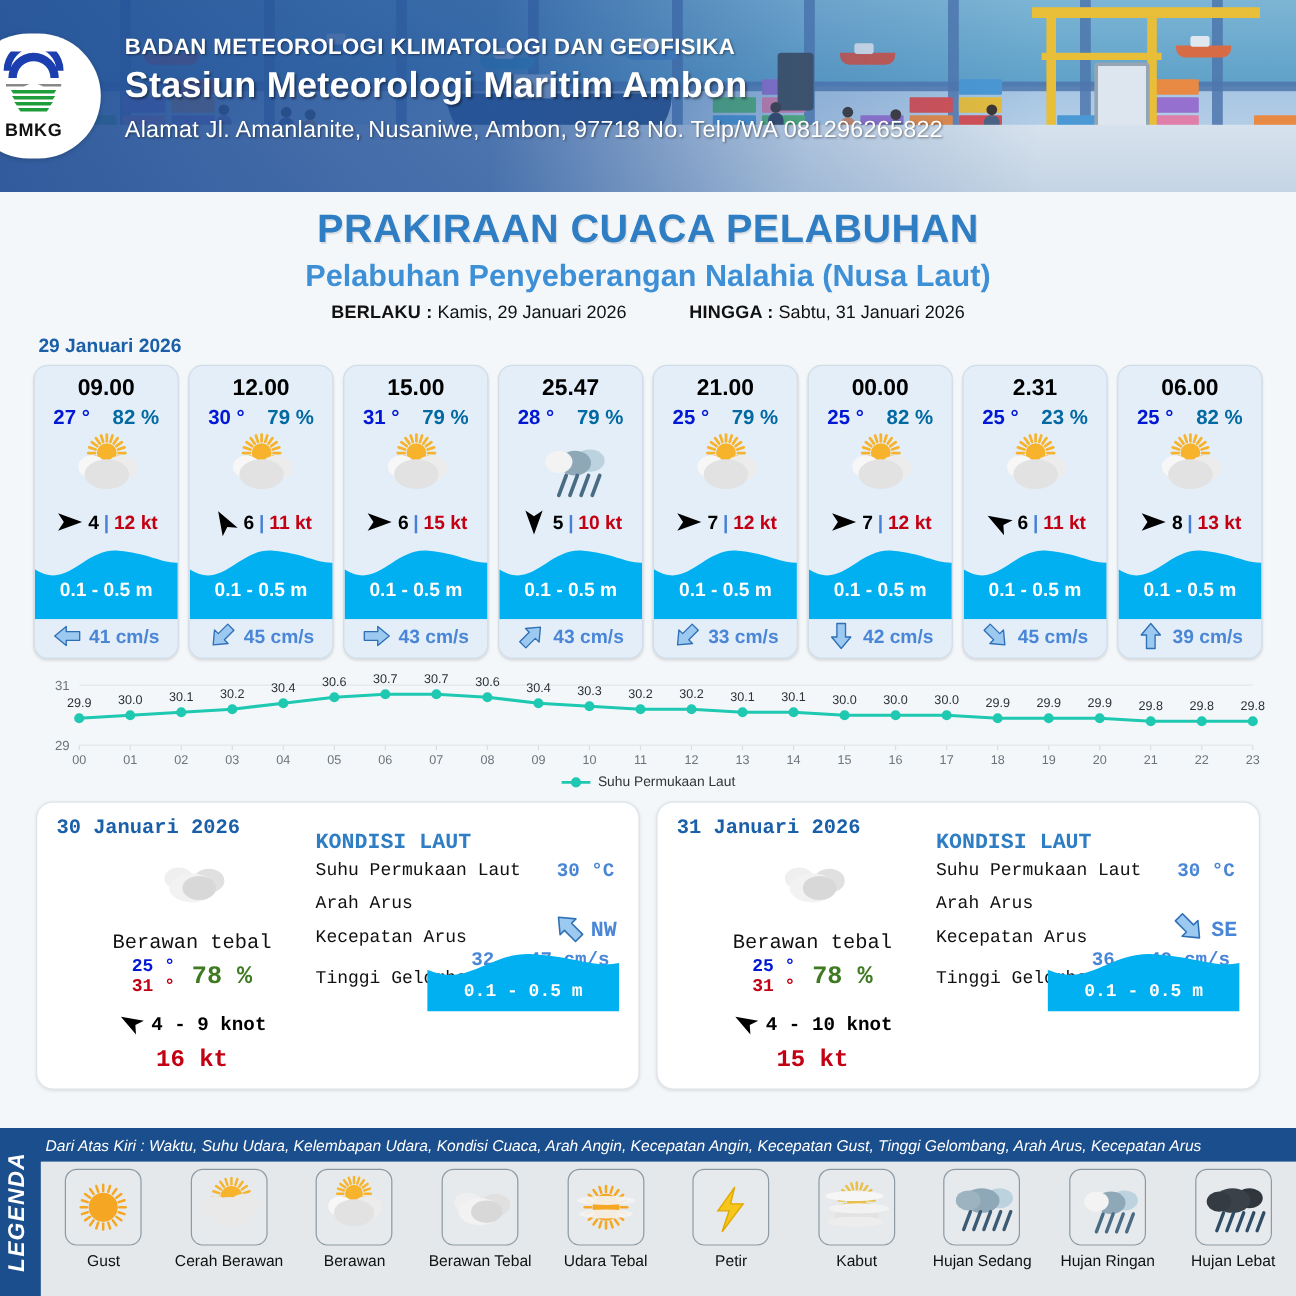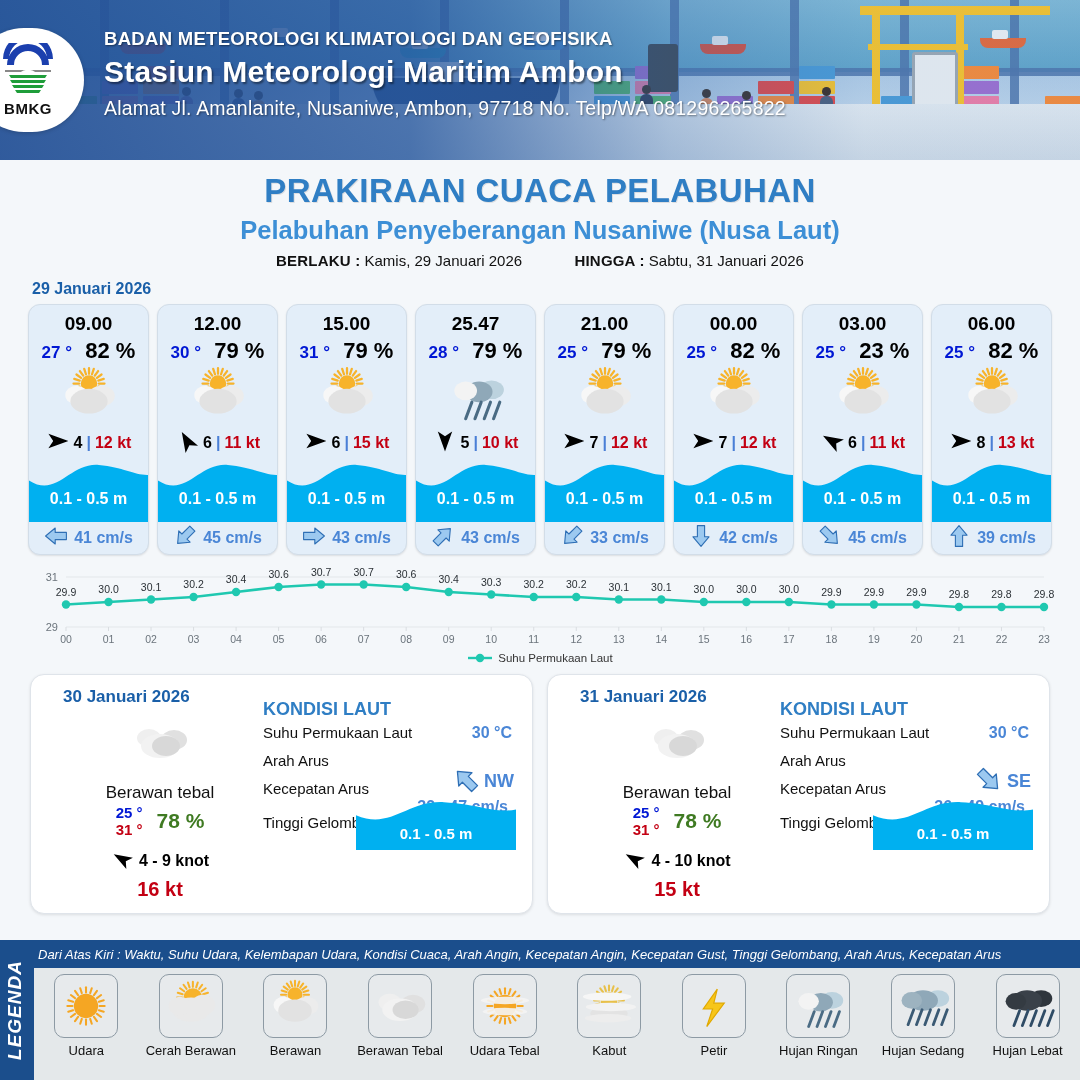--- a/index.html
+++ b/index.html
@@ -49,42 +49,42 @@
   .t-valid .gap { display:inline-block; width:44px; }
   .day-label { font-size:16px; font-weight:bold; color:#1a5fa8; margin:11px 0 0 32px; }
 
   
   .cards { display:flex; gap:8px; padding:6px 28px 0 28px; }
   .card { width:127px; background:#e3eef9; border:1px solid #d2dde8; border-radius:12px;
           overflow:hidden; box-shadow:0 1px 2px rgba(0,0,0,.10); position:relative; }
   .c-time { text-align:center; font-size:19px; font-weight:bold; color:#000; padding-top:8px; }
   .c-row { display:flex; justify-content:space-around; align-items:baseline; padding:3px 6px 0; }
   .c-temp { font-size:17px; font-weight:bold; color:#0017d4; }
-  .c-hum  { font-size:22px; font-weight:bold; color:#000000; }
+  .c-hum  { font-size:17px; font-weight:bold; color:#0369a1; }
   .c-icon { height:60px; display:flex; align-items:center; justify-content:center; margin-top:2px; }
   .c-wind { display:flex; align-items:center; justify-content:center; gap:4px; height:34px; }
   .c-wd   { font-size:16px; font-weight:bold; color:#000; }
   .c-bar  { color:#4a7fd6; font-weight:bold; font-size:16px; }
   .c-gust { font-size:16px; font-weight:bold; color:#c30013; }
   .wave-wrap { position:relative; height:62px; }
   .wave-svg { position:absolute; left:0; top:0; }
   .wave-txt { position:absolute; left:0; right:0; top:30px; text-align:center;
               font-size:16px; font-weight:bold; color:#fff; }
   .c-cur { display:flex; align-items:center; justify-content:center; gap:6px;
            height:32px; font-size:16px; font-weight:bold; color:#4a86d6; }
 
   
   .chart-box { margin:8px 24px 0 24px; height:86px; position:relative; }
   .chart-legend { text-align:center; font-size:11.5px; color:#333; margin-top:3px;
                   display:flex; align-items:center; justify-content:center; gap:5px; }
 
   
   .dailies { display:flex; gap:14px; padding:10px 30px 0 30px; }
   .daily { flex:1; background:#fff; border:1px solid #dfe4ea; border-radius:14px;
-           box-shadow:0 1px 3px rgba(0,0,0,.10); height:240px; position:relative; padding:12px 32px; }
+           box-shadow:0 1px 3px rgba(0,0,0,.10); height:240px; position:relative; padding:12px 16px;font-family:Liberation Mono, monospace; }
   .d-date { font-size:17px; font-weight:bold; color:#1a5fa8; }
   .d-left { position:absolute; left:34px; top:38px; width:190px; text-align:center; }
   .d-cloud { height:58px; display:flex; align-items:center; justify-content:center; }
   .d-cond { font-size:17px; color:#111; margin-top:12px; }
   .d-tmp { display:flex; align-items:center; justify-content:center; gap:14px; margin-top:1px; }
   .d-tcol { display:flex; flex-direction:column; line-height:1.15; }
   .d-tmin { font-size:15px; font-weight:bold; color:#0017d4; }
   .d-tmax { font-size:15px; font-weight:bold; color:#c30013; }
   .d-hum  { font-size:21px; font-weight:bold; color:#3f7a22; }
   .d-wind { display:flex; align-items:center; justify-content:center; gap:6px; margin-top:9px;
@@ -292,21 +292,21 @@
 
   <div class="hdr-text">
     <div class="hdr-l1">BADAN METEOROLOGI KLIMATOLOGI DAN GEOFISIKA</div>
     <div class="hdr-l2">Stasiun Meteorologi Maritim Ambon</div>
     <div class="hdr-l3">Alamat Jl. Amanlanite, Nusaniwe, Ambon, 97718   No. Telp/WA  081296265822</div>
   </div>
 </div>
 
 <div class="title-block">
   <div class="t-main">PRAKIRAAN CUACA PELABUHAN</div>
-  <div class="t-sub">Pelabuhan Penyeberangan Nusaniwe (Nusa Laut)</div>
+  <div class="t-sub">Pelabuhan Penyeberangan Nalahia (Nusa Laut)</div>
   <div class="t-valid">
     <span class="lbl">BERLAKU :</span>
     <span>Kamis, 29 Januari 2026</span>
     <span class="gap"></span>
     <span class="lbl">HINGGA :</span>
     <span>Sabtu, 31 Januari 2026</span>
   </div>
 </div>
 <div class="day-label">29 Januari 2026</div>
 
@@ -618,21 +618,21 @@
         <div class="wave-txt">0.1 - 0.5 m</div>
       </div>
       <div class="c-cur">
         <span><svg width="24" height="24" viewBox="0 0 30 30" style="transform:rotate(180deg)">
             <path d="M15 2 L25 14 L19.5 14 L19.5 28 L10.5 28 L10.5 14 L5 14 Z" fill="#9cc9f0" stroke="#2f6fb5" stroke-width="1.4" stroke-linejoin="round"></path>
           </svg></span>
         <span>42 cm/s</span>
       </div>
     </div>
     <div class="card">
-      <div class="c-time">03.00</div>
+      <div class="c-time">2.31</div>
       <div class="c-row">
         <span class="c-temp">25 °</span>
         <span class="c-hum">23 %</span>
       </div>
       <div class="c-icon">
         <svg width="62" height="62" viewBox="0 0 60 60">
           <circle cx="30" cy="18" r="8" fill="#f7b32b"></circle>
           <line x1="39.5" y1="18" x2="45" y2="18" stroke="#f7b32b" stroke-width="2.2" stroke-linecap="round"></line>
           <line x1="39.03503690480396" y1="20.935661446562" x2="44.265847744427305" y2="22.63525491562421" stroke="#f7b32b" stroke-width="2.2" stroke-linecap="round"></line>
           <line x1="37.685661446562" y1="23.583959896778495" x2="42.135254915624216" y2="26.816778784387097" stroke="#f7b32b" stroke-width="2.2" stroke-linecap="round"></line>
@@ -967,21 +967,21 @@
             <line x1="18.269253581563262" y1="21.47711384175914" x2="13.819660112501047" y2="18.24429495415054" stroke="#f5a623" stroke-width="2.2" stroke-linecap="round"></line>
             <line x1="21.477113841759138" y1="18.269253581563262" x2="18.244294954150533" y2="13.819660112501055" stroke="#f5a623" stroke-width="2.2" stroke-linecap="round"></line>
             <line x1="25.519253581563262" y1="16.209680513720272" x2="23.819660112501047" y2="10.97886967409693" stroke="#f5a623" stroke-width="2.2" stroke-linecap="round"></line>
             <line x1="29.999999999999996" y1="15.5" x2="29.999999999999996" y2="10" stroke="#f5a623" stroke-width="2.2" stroke-linecap="round"></line>
             <line x1="34.48074641843674" y1="16.209680513720272" x2="36.180339887498945" y2="10.978869674096927" stroke="#f5a623" stroke-width="2.2" stroke-linecap="round"></line>
             <line x1="38.52288615824086" y1="18.269253581563262" x2="41.75570504584946" y2="13.819660112501047" stroke="#f5a623" stroke-width="2.2" stroke-linecap="round"></line>
             <line x1="41.73074641843674" y1="21.477113841759135" x2="46.180339887498945" y2="18.244294954150533" stroke="#f5a623" stroke-width="2.2" stroke-linecap="round"></line>
             <line x1="43.79031948627973" y1="25.51925358156326" x2="49.02113032590307" y2="23.819660112501047" stroke="#f5a623" stroke-width="2.2" stroke-linecap="round"></line>
           </svg>
         </div>
-        <div class="leg-lbl">Udara</div>
+        <div class="leg-lbl">Gust</div>
       </div>
       <div class="leg-item">
         <div class="leg-box">
           <svg width="56" height="56" viewBox="0 0 60 60">
             <circle cx="32" cy="21" r="10" fill="#f7b32b"></circle>
             <line x1="43.5" y1="21" x2="49" y2="21" stroke="#f7b32b" stroke-width="2.2" stroke-linecap="round"></line>
             <line x1="42.93714993739427" y1="24.553695435311894" x2="48.16796077701761" y2="26.253288904374106" stroke="#f7b32b" stroke-width="2.2" stroke-linecap="round"></line>
             <line x1="41.303695435311894" y1="27.759530401363442" x2="45.7532889043741" y2="30.992349288972044" stroke="#f7b32b" stroke-width="2.2" stroke-linecap="round"></line>
             <line x1="38.75953040136344" y1="30.303695435311894" x2="41.992349288972044" y2="34.7532889043741" stroke="#f7b32b" stroke-width="2.2" stroke-linecap="round"></line>
             <line x1="35.553695435311894" y1="31.937149937394267" x2="37.25328890437411" y2="37.16796077701761" stroke="#f7b32b" stroke-width="2.2" stroke-linecap="round"></line>
@@ -1071,20 +1071,28 @@
             <line x1="29.999999999999996" y1="16.5" x2="29.999999999999996" y2="11" stroke="#f5a623" stroke-width="2.2" stroke-linecap="round"></line>
             <line x1="34.17172942406179" y1="17.160737030015426" x2="35.871322893123995" y2="11.92992619039208" stroke="#f5a623" stroke-width="2.2" stroke-linecap="round"></line>
             <line x1="37.93510090594838" y1="19.078270575938205" x2="41.16791979355698" y2="14.628677106875996" stroke="#f5a623" stroke-width="2.2" stroke-linecap="round"></line>
             <line x1="40.92172942406179" y1="22.06489909405161" x2="45.371322893124" y2="18.832080206443006" stroke="#f5a623" stroke-width="2.2" stroke-linecap="round"></line>
             <line x1="42.839262969984574" y1="25.828270575938205" x2="48.07007380960792" y2="24.128677106875994" stroke="#f5a623" stroke-width="2.2" stroke-linecap="round"></line>
             <ellipse cx="30" cy="24" rx="26" ry="4" fill="#f4f4f4" opacity=".9"></ellipse>
             <ellipse cx="30" cy="36" rx="24" ry="4" fill="#f4f4f4" opacity=".9"></ellipse>
           </svg>
         </div>
         <div class="leg-lbl">Udara Tebal</div>
+      </div>
+      <div class="leg-item">
+        <div class="leg-box">
+          <svg width="56" height="56" viewBox="0 0 60 60">
+            <path transform="translate(16,12) scale(1.25)" d="M14 0 L2 17 L10 17 L5 32 L20 12 L11 12 Z" fill="#f7c61a" stroke="#e0a800" stroke-width="1"></path>
+          </svg>
+        </div>
+        <div class="leg-lbl">Petir</div>
       </div>
       <div class="leg-item">
         <div class="leg-box">
           <svg width="56" height="56" viewBox="0 0 60 60">
             <circle cx="30" cy="24" r="9" fill="#e8c04a"></circle>
             <line x1="40.5" y1="24" x2="46" y2="24" stroke="#e8c04a" stroke-width="2.2" stroke-linecap="round"></line>
             <line x1="39.98609342109911" y1="27.244678440936948" x2="45.21690426072246" y2="28.94427190999916" stroke="#e8c04a" stroke-width="2.2" stroke-linecap="round"></line>
             <line x1="38.49467844093695" y1="30.17174514907097" x2="42.94427190999916" y2="33.404564036679574" stroke="#e8c04a" stroke-width="2.2" stroke-linecap="round"></line>
             <line x1="36.171745149070965" y1="32.49467844093695" x2="39.404564036679574" y2="36.94427190999916" stroke="#e8c04a" stroke-width="2.2" stroke-linecap="round"></line>
             <line x1="33.24467844093695" y1="33.98609342109911" x2="34.94427190999916" y2="39.21690426072246" stroke="#e8c04a" stroke-width="2.2" stroke-linecap="round"></line>
@@ -1107,53 +1115,45 @@
             <ellipse cx="28" cy="20" rx="26" ry="4.5" fill="#f6f6f6"></ellipse>
             <ellipse cx="32" cy="31" rx="27" ry="4.5" fill="#f2f2f2"></ellipse>
             <ellipse cx="29" cy="43" rx="25" ry="4.5" fill="#ededed"></ellipse>
           </svg>
         </div>
         <div class="leg-lbl">Kabut</div>
       </div>
       <div class="leg-item">
         <div class="leg-box">
           <svg width="56" height="56" viewBox="0 0 60 60">
-            <path transform="translate(16,12) scale(1.25)" d="M14 0 L2 17 L10 17 L5 32 L20 12 L11 12 Z" fill="#f7c61a" stroke="#e0a800" stroke-width="1"></path>
+            <ellipse cx="46" cy="22" rx="12" ry="9" fill="#bcd2de"></ellipse>
+            <ellipse cx="30" cy="24" rx="16" ry="11" fill="#8fa8b8"></ellipse>
+            <ellipse cx="18" cy="24" rx="11" ry="9" fill="#9db3c0"></ellipse>
+            <line x1="20" y1="34" x2="14" y2="50" stroke="#3b5a74" stroke-width="3" stroke-linecap="round"></line>
+            <line x1="29" y1="34" x2="23" y2="50" stroke="#3b5a74" stroke-width="3" stroke-linecap="round"></line>
+            <line x1="38" y1="34" x2="32" y2="50" stroke="#3b5a74" stroke-width="3" stroke-linecap="round"></line>
+            <line x1="47" y1="34" x2="41" y2="50" stroke="#3b5a74" stroke-width="3" stroke-linecap="round"></line>
+            <line x1="56" y1="34" x2="50" y2="50" stroke="#3b5a74" stroke-width="3" stroke-linecap="round"></line>
           </svg>
         </div>
-        <div class="leg-lbl">Petir</div>
+        <div class="leg-lbl">Hujan Sedang</div>
       </div>
       <div class="leg-item">
         <div class="leg-box">
           <svg width="56" height="56" viewBox="0 0 60 60">
             <ellipse cx="45" cy="24" rx="12" ry="9" fill="#bcd2de"></ellipse>
             <ellipse cx="33" cy="26" rx="13" ry="10" fill="#8fa8b8"></ellipse>
             <ellipse cx="20" cy="25" rx="11" ry="9" fill="#f3f3f3"></ellipse>
             <line x1="26" y1="36" x2="20" y2="52" stroke="#4a6b84" stroke-width="3" stroke-linecap="round"></line>
             <line x1="35" y1="36" x2="29" y2="52" stroke="#4a6b84" stroke-width="3" stroke-linecap="round"></line>
             <line x1="44" y1="36" x2="38" y2="52" stroke="#4a6b84" stroke-width="3" stroke-linecap="round"></line>
             <line x1="53" y1="36" x2="47" y2="52" stroke="#4a6b84" stroke-width="3" stroke-linecap="round"></line>
           </svg>
         </div>
         <div class="leg-lbl">Hujan Ringan</div>
-      </div>
-      <div class="leg-item">
-        <div class="leg-box">
-          <svg width="56" height="56" viewBox="0 0 60 60">
-            <ellipse cx="46" cy="22" rx="12" ry="9" fill="#bcd2de"></ellipse>
-            <ellipse cx="30" cy="24" rx="16" ry="11" fill="#8fa8b8"></ellipse>
-            <ellipse cx="18" cy="24" rx="11" ry="9" fill="#9db3c0"></ellipse>
-            <line x1="20" y1="34" x2="14" y2="50" stroke="#3b5a74" stroke-width="3" stroke-linecap="round"></line>
-            <line x1="29" y1="34" x2="23" y2="50" stroke="#3b5a74" stroke-width="3" stroke-linecap="round"></line>
-            <line x1="38" y1="34" x2="32" y2="50" stroke="#3b5a74" stroke-width="3" stroke-linecap="round"></line>
-            <line x1="47" y1="34" x2="41" y2="50" stroke="#3b5a74" stroke-width="3" stroke-linecap="round"></line>
-            <line x1="56" y1="34" x2="50" y2="50" stroke="#3b5a74" stroke-width="3" stroke-linecap="round"></line>
-          </svg>
-        </div>
-        <div class="leg-lbl">Hujan Sedang</div>
       </div>
       <div class="leg-item">
         <div class="leg-box">
           <svg width="56" height="56" viewBox="0 0 60 60">
             <ellipse cx="44" cy="22" rx="12" ry="9" fill="#2f363d"></ellipse>
             <ellipse cx="29" cy="24" rx="16" ry="11" fill="#3a4149"></ellipse>
             <ellipse cx="17" cy="25" rx="11" ry="9" fill="#343b42"></ellipse>
             <line x1="21" y1="35" x2="15" y2="51" stroke="#2f4c66" stroke-width="3" stroke-linecap="round"></line>
             <line x1="30" y1="35" x2="24" y2="51" stroke="#2f4c66" stroke-width="3" stroke-linecap="round"></line>
             <line x1="39" y1="35" x2="33" y2="51" stroke="#2f4c66" stroke-width="3" stroke-linecap="round"></line>

